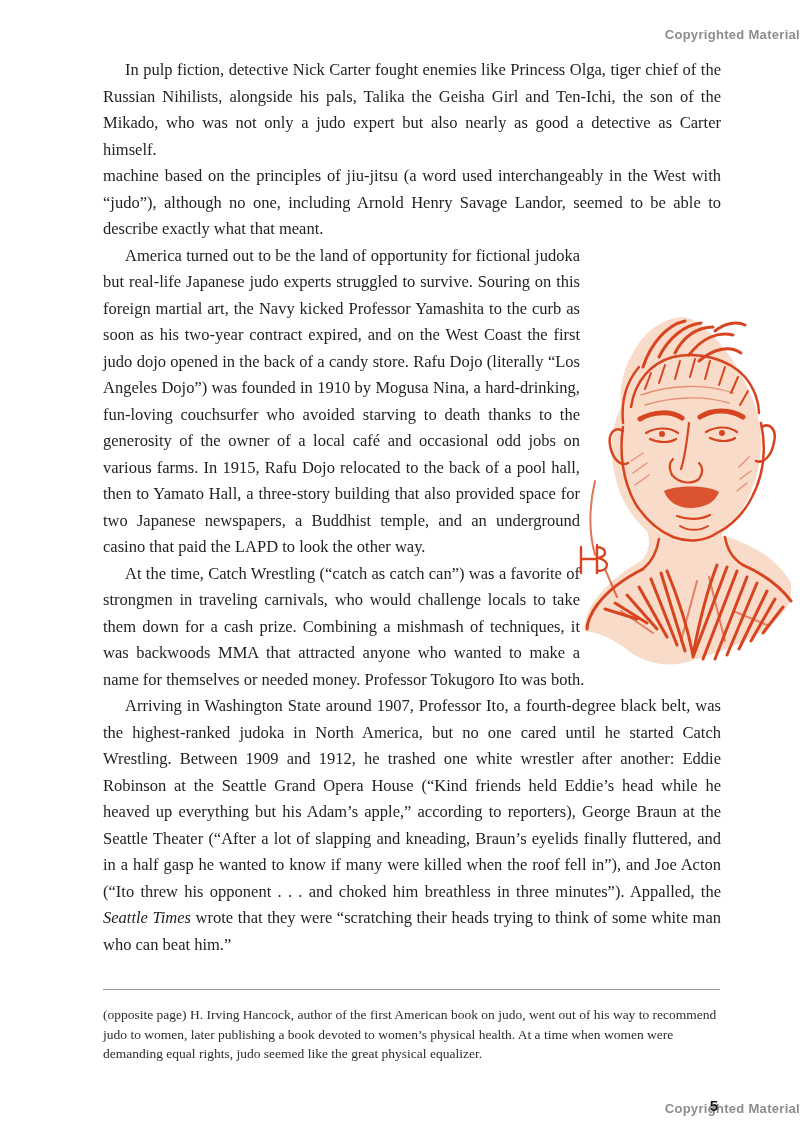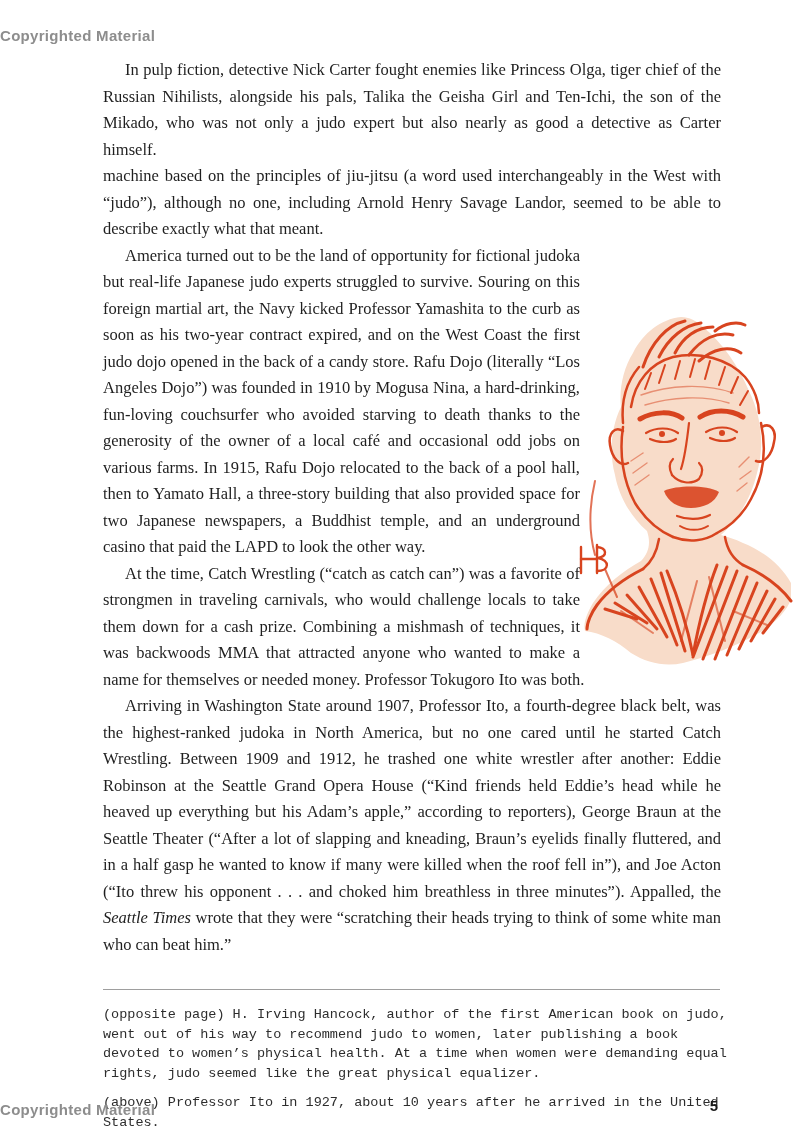--- a/index.html
+++ b/index.html
@@ -2,23 +2,23 @@
 <html><head>
 <meta charset="utf-8">
 <style>
   html, body { margin:0; padding:0; background:#ffffff; }
   .page {
     position:relative; width:800px; height:1147px; margin:0 auto;
     background:#ffffff; overflow:hidden;
     font-family:"Liberation Serif", serif;
   }
   .copyright-notice {
-    position:absolute; left:0; width:100%; text-align:left;
+    position:absolute; left:0; width:100%; text-align:right;
     font-family:"Liberation Sans", sans-serif; font-weight:bold;
-    font-size:15px; letter-spacing:0.3px; color:#8d8d8d;
+    font-size:13px; letter-spacing:0.3px; color:#8d8d8d;
   }
   .copyright-notice.top { top:27px; }
   .copyright-notice.bottom { top:1101px; }
 
   .body-text {
     position:absolute; left:103px; top:57px; width:618px;
     font-size:16.5px; line-height:26.5px; color:#1f1f1f;
     text-align:justify;
   }
   .para { margin:0; text-indent:22px; }
@@ -36,21 +36,21 @@
     width:220px; height:358px;
   }
 
   .divider {
     position:absolute; left:103px; top:989px; width:617px; height:1px;
     background:#9e9e9e;
   }
 
   .captions {
     position:absolute; left:103px; top:1005px; width:627px;
-    font-family:Liberation Mono, monospace;
+    font-family:Liberation Serif, serif;
     font-size:13.5px; line-height:19.5px; color:#2d2d2d;
   }
   .caption { margin:0 0 10px 0; }
 
   .page-number {
     position:absolute; left:698px; top:1097px; width:20px; text-align:right;
     font-family:"Liberation Sans", sans-serif; font-weight:bold;
     font-size:15px; color:#1a1a1a;
   }
 </style>
@@ -195,20 +195,19 @@
         <path d="M4,248 L20,248"></path>
         <path d="M20,236 C30,237 31,245 21,247 C33,249 33,260 20,260"></path>
       </g>
     </g>
   </svg>
 
   <div class="divider"></div>
 
   <div class="captions">
     <p class="caption">(opposite page) H. Irving Hancock, author of the first American book on judo, went out of his way to recommend judo to women, later publishing a book devoted to women’s physical health. At a time when women were demanding equal rights, judo seemed like the great physical equalizer.</p>
-    <p class="caption">(above) Professor Ito in 1927, about 10 years after he arrived in the United States.</p>
   </div>
 
   <div class="copyright-notice bottom">Copyrighted Material</div>
 
   <div class="page-number">5</div>
 
 </div>
 
 </body></html>

